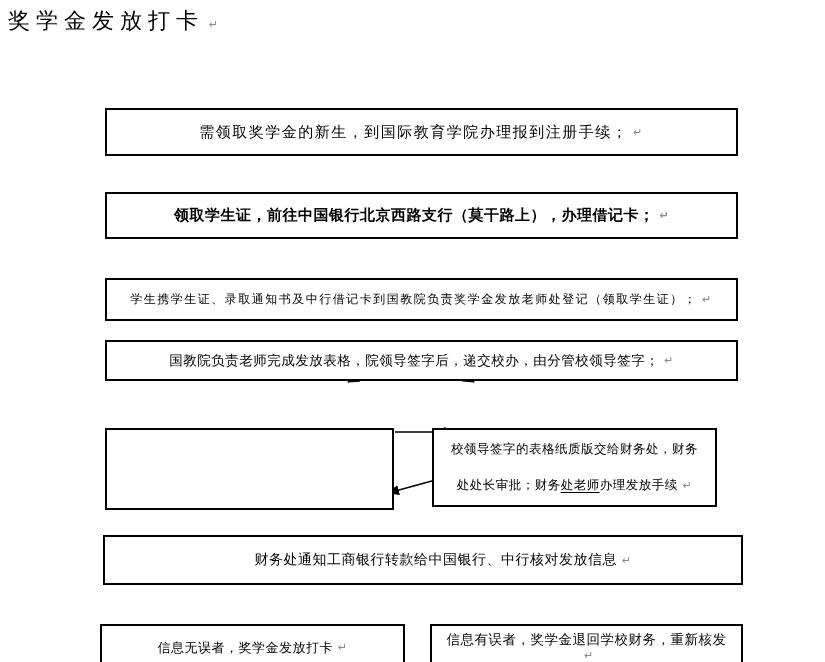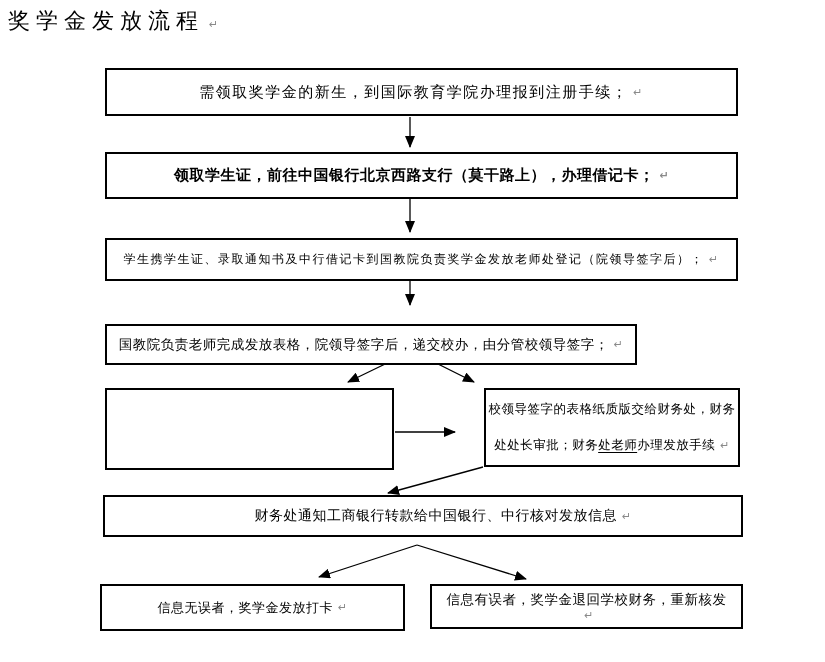--- a/index.html
+++ b/index.html
@@ -28,20 +28,21 @@
   .node {
     position: absolute;
     border: 2px solid #000000;
     background: #ffffff;
     color: #000000;
     display: flex;
     align-items: center;
     justify-content: center;
     text-align: right;
     white-space: nowrap;
+    margin-top: 40px;
   }
   .node.multiline {
     white-space: normal;
     flex-direction: column;
     justify-content: center;
   }
   .pmark {
     color: #8a8a8a;
     font-size: 11px;
     margin-left: 5px;
@@ -51,41 +52,41 @@
     text-decoration-line: underline;
     text-decoration-style: wavy;
     text-decoration-color: #00a14b;
     text-decoration-thickness: 1px;
     text-underline-offset: 3px;
     text-decoration: underline;
   }
   #b1 { left:105px; top:68px;  width:633px; height:48px; font-size:15px; letter-spacing:1.5px; }
   #b2 { left:105px; top:152px; width:633px; height:47px; font-size:15px; letter-spacing:0.5px;font-weight:bold; }
   #b3 { left:105px; top:238px; width:633px; height:43px; font-size:12px; letter-spacing:1.5px; }
-  #b4 { left:105px; top:324px; width:532px; height:41px; font-size:13.5px; letter-spacing:0.5px; }
+  #b4 { left:105px; top:300px; width:633px; height:41px; font-size:13.5px; letter-spacing:0.5px; }
   #b5l { left:105px; top:388px; width:289px; height:82px; font-size:13px; line-height:38px; letter-spacing:0.5px; }
-  #b5r { left:484px; top:388px; width:256px; height:79px; font-size:12.5px; line-height:36px; letter-spacing:0.5px; }
-  #b6 { left:103px; top:495px; width:640px; height:42px; font-size:14px; letter-spacing:0.5px;padding-left:40px; }
+  #b5r { left:432px; top:388px; width:285px; height:79px; font-size:12.5px; line-height:36px; letter-spacing:0.5px; }
+  #b6 { left:103px; top:495px; width:640px; height:50px; font-size:14px; letter-spacing:0.5px;padding-left:40px; }
   #b7l { left:100px; top:584px; width:305px; height:47px; font-size:13px; letter-spacing:0.5px; }
   #b7r { left:430px; top:584px; width:313px; height:45px; font-size:13.5px; letter-spacing:0.5px;flex-direction:column; }
   svg.arrows {
     position: absolute;
     left: 0; top: 0;
     width: 825px; height: 662px;
     pointer-events: none;
   }
   svg.arrows line { stroke: #000000; stroke-width: 1.3; }
 </style>
 </head>
 <body>
 
 <div class="canvas">
 
   <div class="doc-title">
-    <span>奖学金发放流程</span><span class="pmark">↵</span>
+    <span>奖学金发放打卡</span><span class="pmark">↵</span>
   </div>
 
   <svg class="arrows" viewBox="0 0 825 662" xmlns="http://www.w3.org/2000/svg">
     <defs>
       <marker id="ah" markerWidth="13" markerHeight="10" refX="11" refY="5" orient="auto" markerUnits="userSpaceOnUse">
         <path d="M0,0 L12,5 L0,10 Z" fill="#000000"></path>
       </marker>
     </defs>
     <line x1="410" y1="117" x2="410" y2="147" marker-end="url(#ah)"></line>
     <line x1="410" y1="199" x2="410" y2="232" marker-end="url(#ah)"></line>
@@ -102,21 +103,21 @@
     <span>需领取奖学金的新生，到国际教育学院办理报到注册手续；</span>
       <span class="pmark">↵</span>
   </div>
 
   <div class="node" id="b2">
     <span>领取学生证，前往中国银行北京西路支行（莫干路上），办理借记卡；</span>
       <span class="pmark">↵</span>
   </div>
 
   <div class="node" id="b3">
-    <span>学生携学生证、录取通知书及中行借记卡到国教院负责奖学金发放老师处登记（院领导签字后）；</span>
+    <span>学生携学生证、录取通知书及中行借记卡到国教院负责奖学金发放老师处登记（领取学生证）；</span>
       <span class="pmark">↵</span>
   </div>
 
   <div class="node" id="b4">
     <span>国教院负责老师完成发放表格，院领导签字后，递交校办，由分管校领导签字；</span>
       <span class="pmark">↵</span>
   </div>
 
   <div class="node multiline" id="b5l">
   </div>

